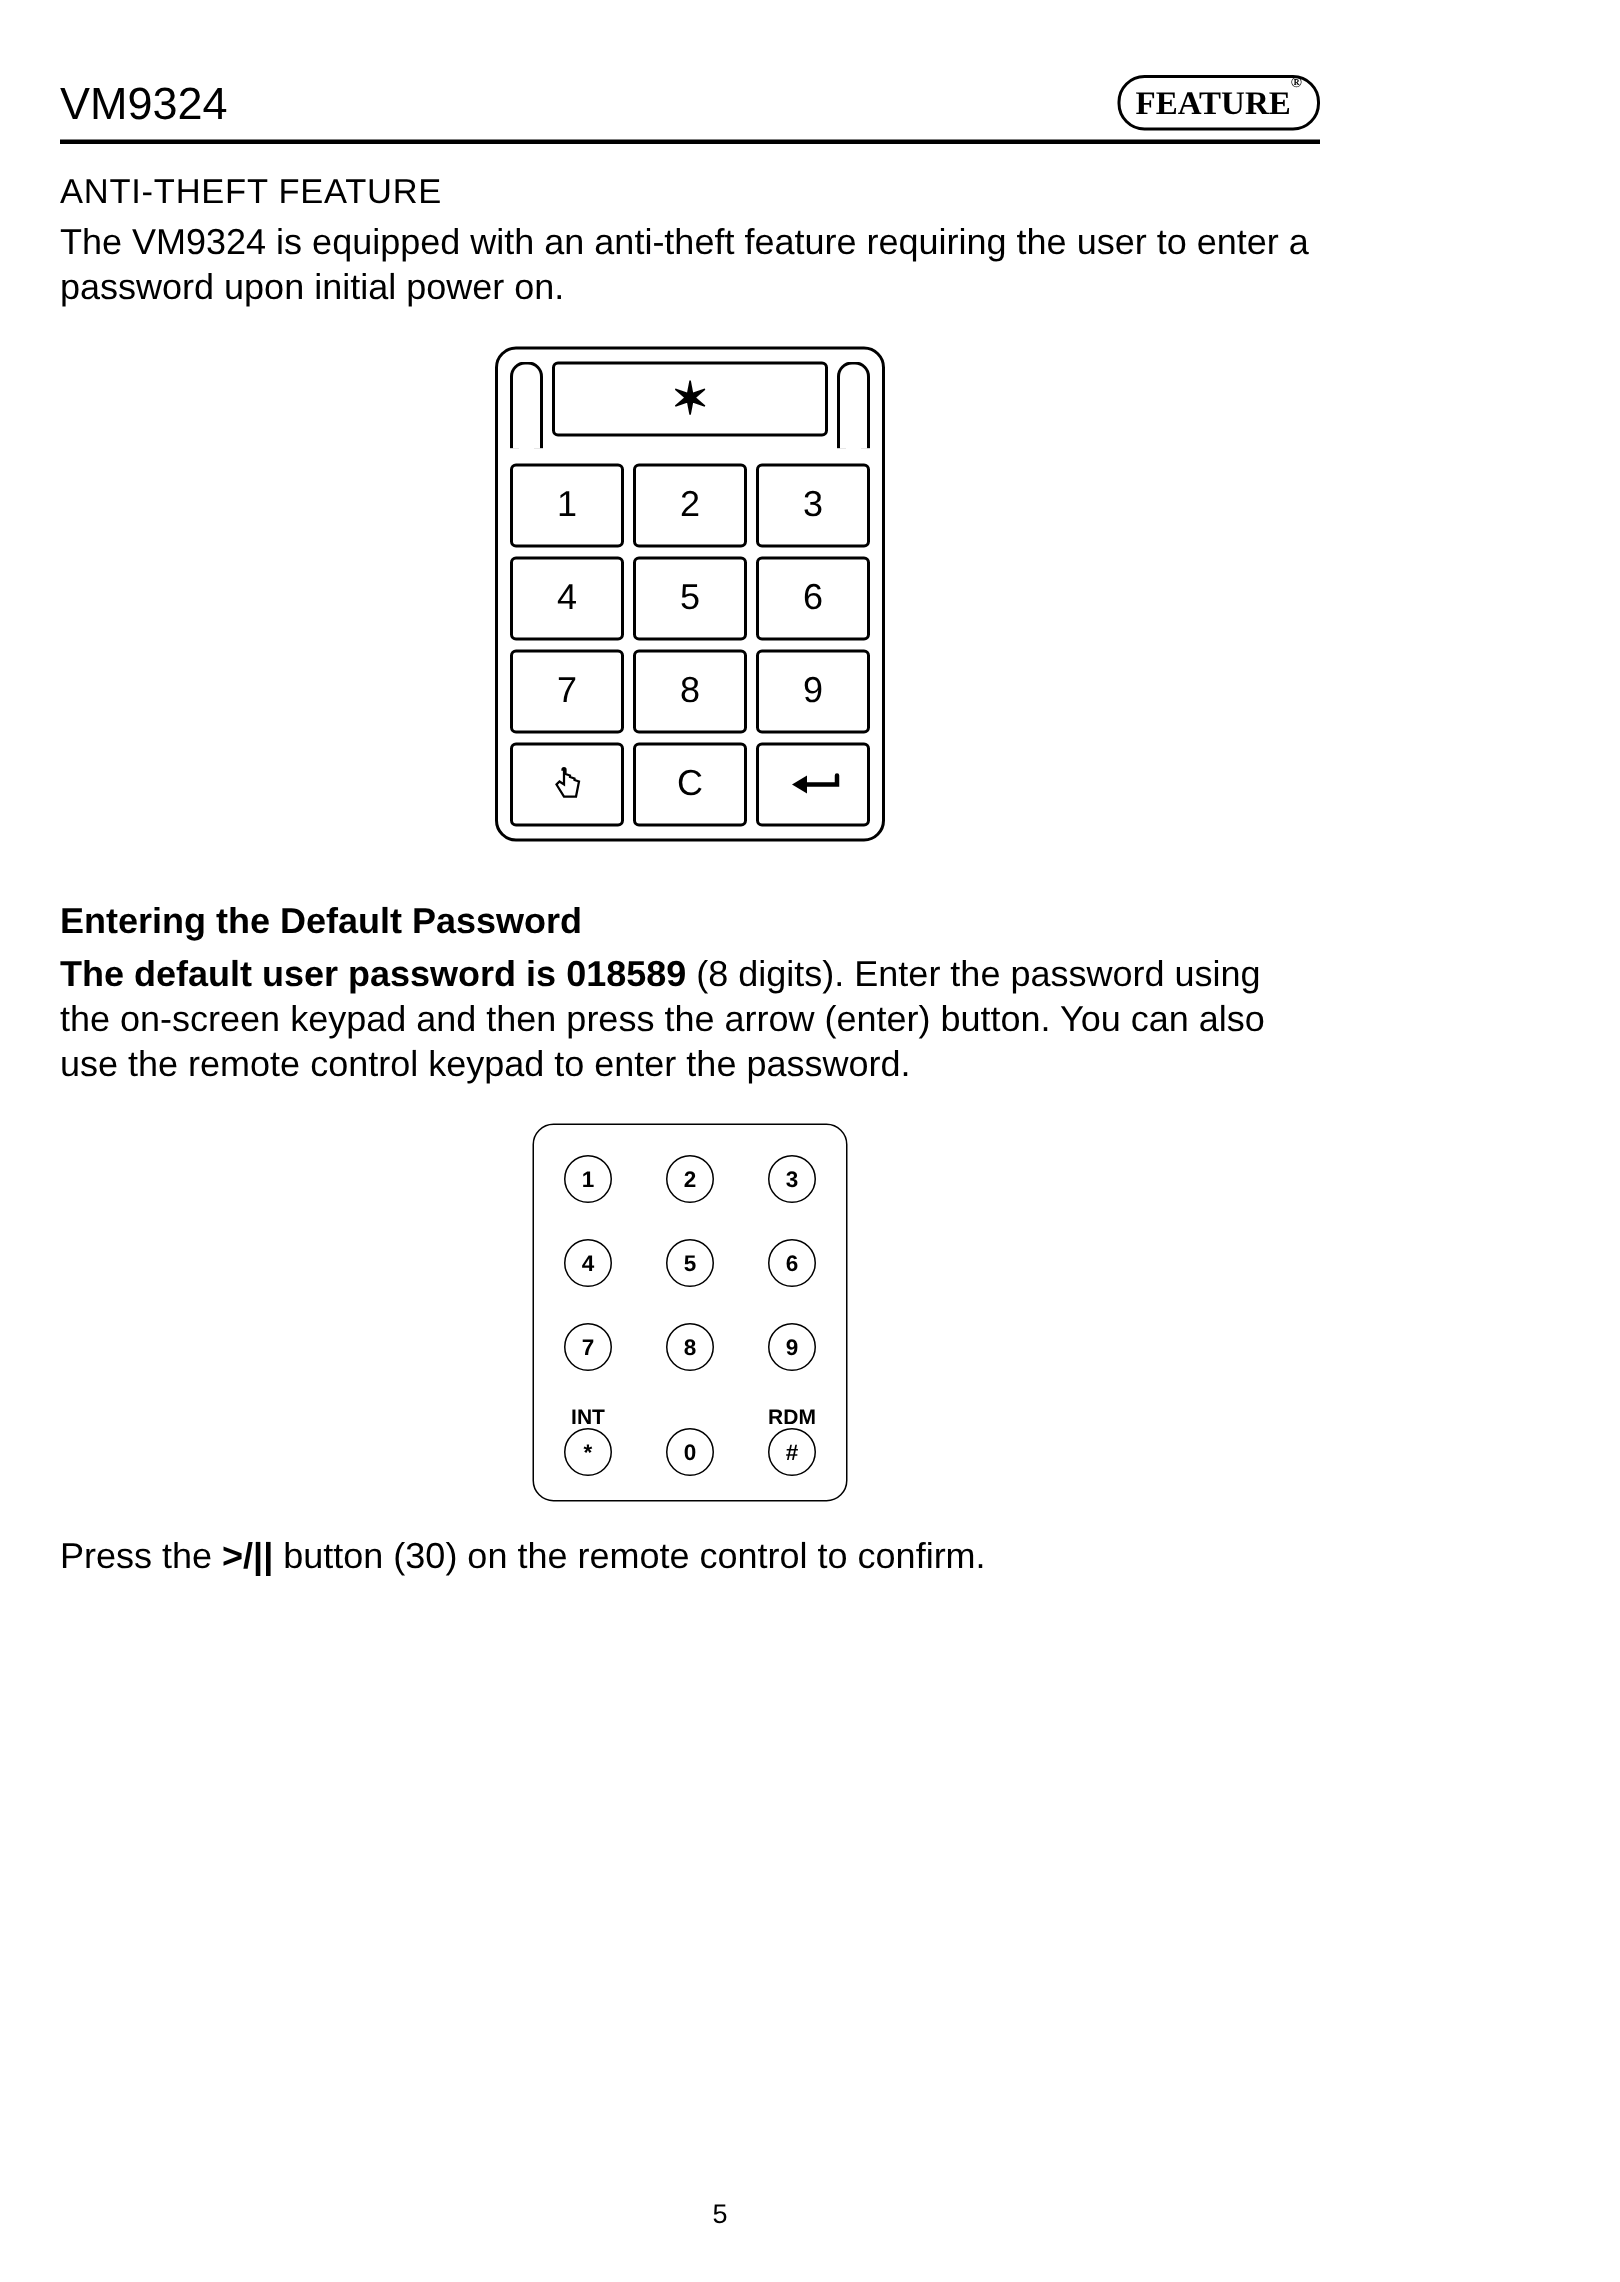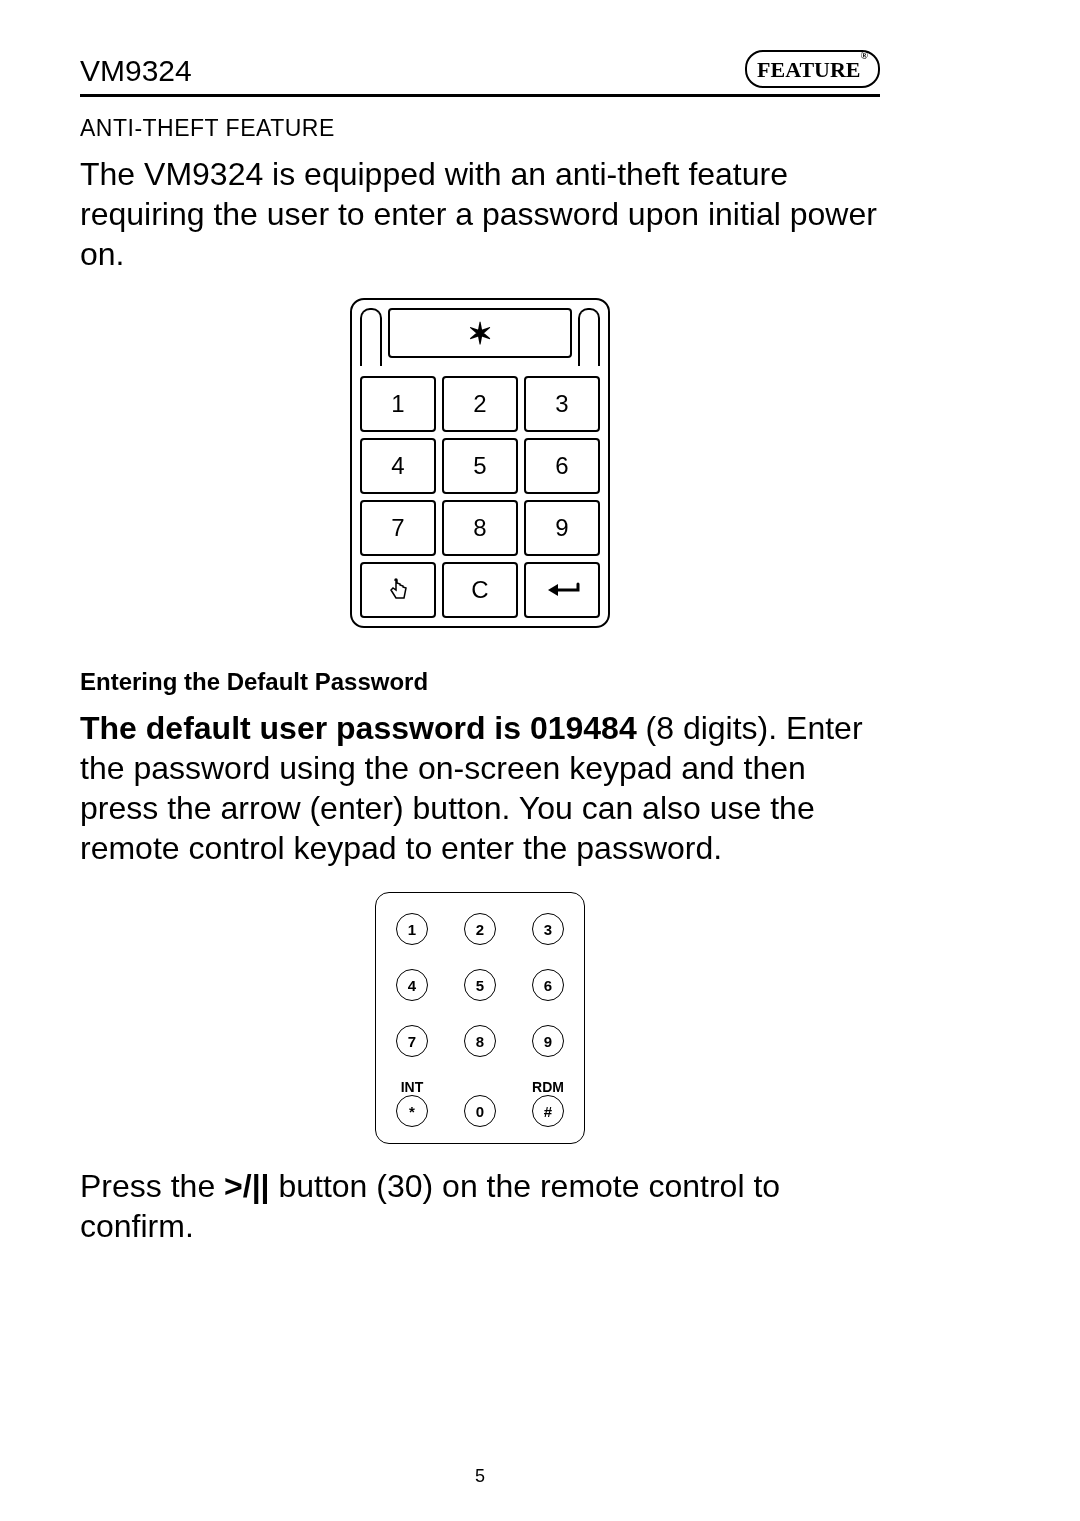--- a/index.html
+++ b/index.html
@@ -6,21 +6,21 @@
     margin: 0;
     padding: 0;
     background: #fff;
     font-family: Arial, Helvetica, sans-serif;
     color: #000;
   }
   .page {
     width: 960px;
     height: 1521px;
     box-sizing: border-box;
-    padding: 40px 80px 30px 80px;
+    padding: 40px 80px 30px 40px;
     position: relative;
   }
   .header-row {
     display: flex;
     justify-content: space-between;
     align-items: flex-end;
     margin-top: 10px;
   }
   .model {
     font-size: 30px;
@@ -46,23 +46,23 @@
     border-top: 3px solid #000;
     margin: 6px 0 18px 0;
   }
   h1.section-title {
     font-weight: normal;
     font-size: 23px;
     letter-spacing: 0.5px;
     margin: 0 0 6px 0;
   }
   p.body {
-    font-size: 32px;
+    font-size: 24px;
     line-height: 1.25;
-    margin: 12px 0 24px 0;
+    margin: 0 0 24px 0;
   }
   h2.subhead {
     font-weight: bold;
     font-size: 24px;
     margin: 40px 0 6px 0;
   }
   .bold { font-weight: bold; }
   .keypad-figure {
     display: flex;
     justify-content: center;
@@ -207,21 +207,21 @@
             <path d="M36 4 v6 H12" fill="none" stroke="#000" stroke-width="3" stroke-linecap="round"></path>
             <path d="M16 4 L6 10 L16 16 Z" fill="#000"></path>
           </svg>
         </div>
       </div>
     </div>
   </div>
 
   <h2 class="subhead">Entering the Default Password</h2>
   <p class="body">
-    <span class="bold">The default user password is 019484</span><span> (8 digits). Enter the password using the on-screen keypad and then press the arrow (enter) button. You can also use the remote control keypad to enter the password.</span>
+    <span class="bold">The default user password is 018589</span><span> (8 digits). Enter the password using the on-screen keypad and then press the arrow (enter) button. You can also use the remote control keypad to enter the password.</span>
   </p>
 
   <div class="keypad-figure">
     <div class="remote-keypad">
       <div class="rk-grid" id="rk-grid">
           <div class="rk-cell">
             <div class="rk-key">1</div>
           </div>
           <div class="rk-cell">
             <div class="rk-key">2</div>

